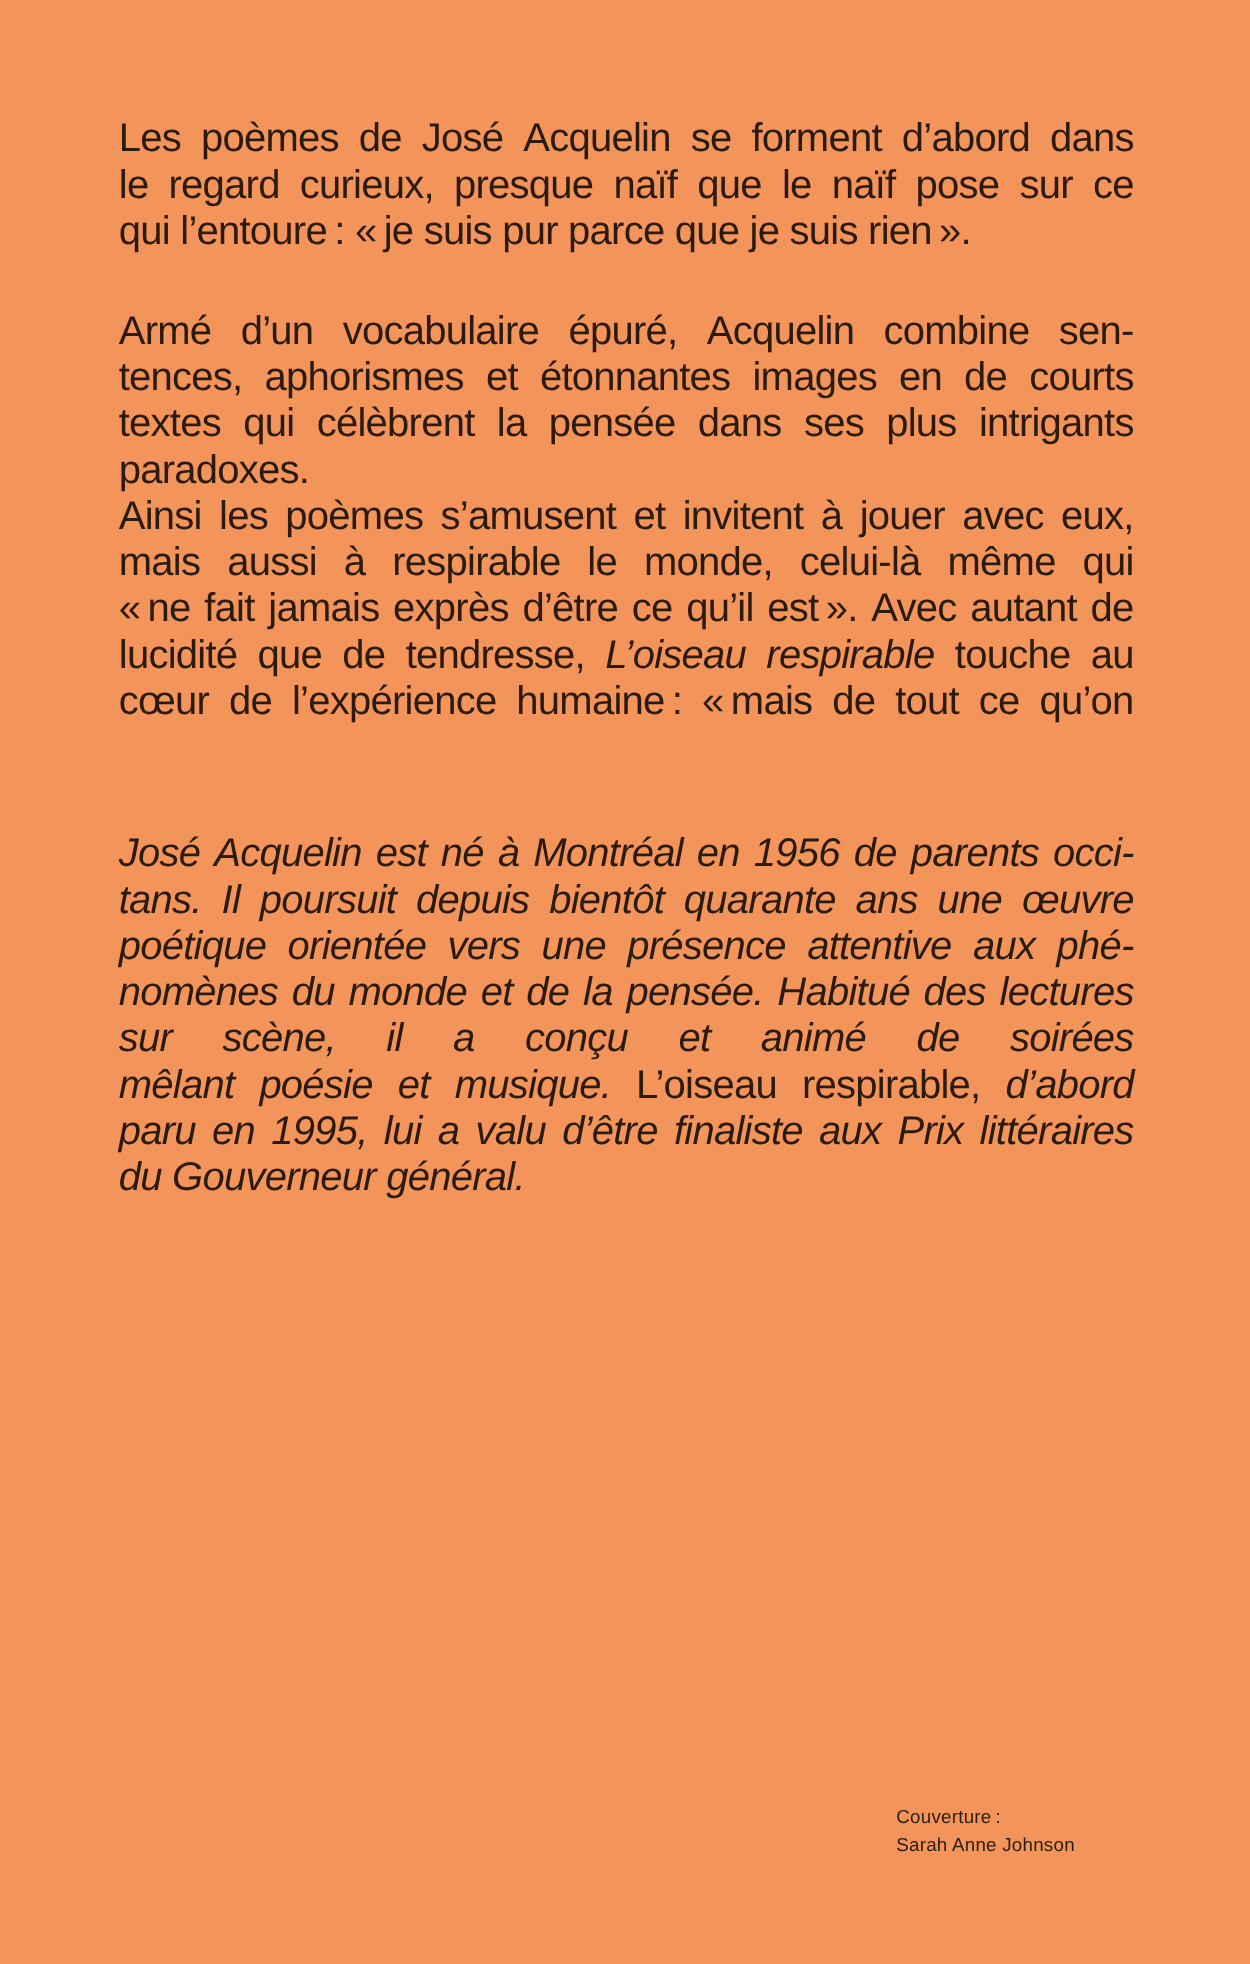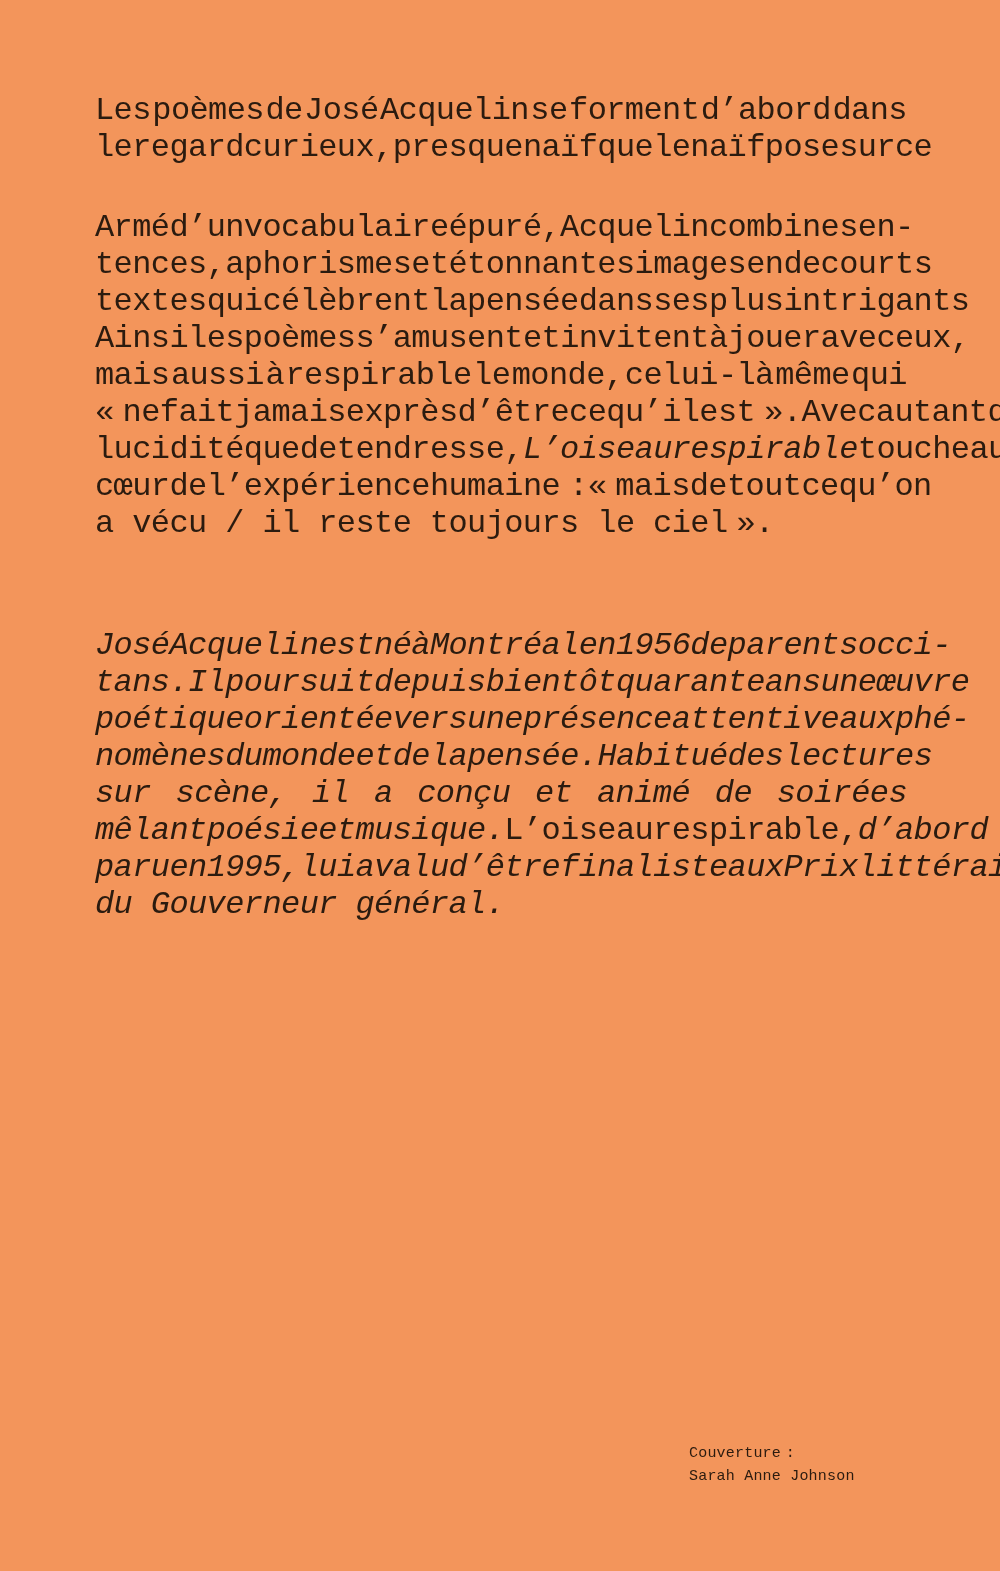--- a/index.html
+++ b/index.html
@@ -9,21 +9,20 @@
   body {
     width: 1000px;
     height: 1571px;
     font-family: "Liberation Sans", sans-serif;
     overflow: hidden;
   }
   .page {
     position: relative;
     width: 1000px;
     height: 1571px;
-    font-family: Liberation Mono, monospace;
   }
   .text-block {
     position: absolute;
     left: 95px;
     top: 92px;
     width: 812px;
   }
   .para {
     margin: 0;
     font-size: 32px;
@@ -42,21 +41,21 @@
   }
   .line.last {
     display: block;
     white-space: normal;
   }
   .para .em { font-style: italic; }
   .para.italic-para { font-style: italic; }
   .para.italic-para .em { font-style: normal; }
   .credit {
     position: absolute;
-    left: 689px;
+    left: 717px;
     top: 1442px;
     font-size: 15px;
     line-height: 23px;
     letter-spacing: 0.2px;
   }
 </style>
 </head>
 <body style="background: rgb(243, 149, 91); color: rgb(43, 27, 15);">
 
 <div class="page">
@@ -79,20 +78,21 @@
           <span>curieux,</span>
           <span>presque</span>
           <span>naïf</span>
           <span>que</span>
           <span>le</span>
           <span>naïf</span>
           <span>pose</span>
           <span>sur</span>
           <span>ce</span>
         </div>
+        <div class="line last"><span>qui l’entoure : « je suis pur parce que je suis rien ».</span></div>
       </div>
     <div class="para gap-b">
         <div class="line">
           <span>Armé</span>
           <span>d’un</span>
           <span>vocabulaire</span>
           <span>épuré,</span>
           <span>Acquelin</span>
           <span>combine</span>
           <span>sen-</span>
@@ -111,20 +111,21 @@
           <span>textes</span>
           <span>qui</span>
           <span>célèbrent</span>
           <span>la</span>
           <span>pensée</span>
           <span>dans</span>
           <span>ses</span>
           <span>plus</span>
           <span>intrigants</span>
         </div>
+        <div class="line last"><span>paradoxes.</span></div>
       </div>
     <div class="para gap-c">
         <div class="line">
           <span>Ainsi</span>
           <span>les</span>
           <span>poèmes</span>
           <span>s’amusent</span>
           <span>et</span>
           <span>invitent</span>
           <span>à</span>
@@ -170,21 +171,20 @@
           <span>cœur</span>
           <span>de</span>
           <span>l’expérience</span>
           <span>humaine :</span>
           <span>« mais</span>
           <span>de</span>
           <span>tout</span>
           <span>ce</span>
           <span>qu’on</span>
         </div>
-        <div class="line last"><span>a vécu / il reste toujours le ciel ».</span></div>
       </div>
     <div class="para italic-para">
         <div class="line">
           <span>José</span>
           <span>Acquelin</span>
           <span>est</span>
           <span>né</span>
           <span>à</span>
           <span>Montréal</span>
           <span>en</span>

